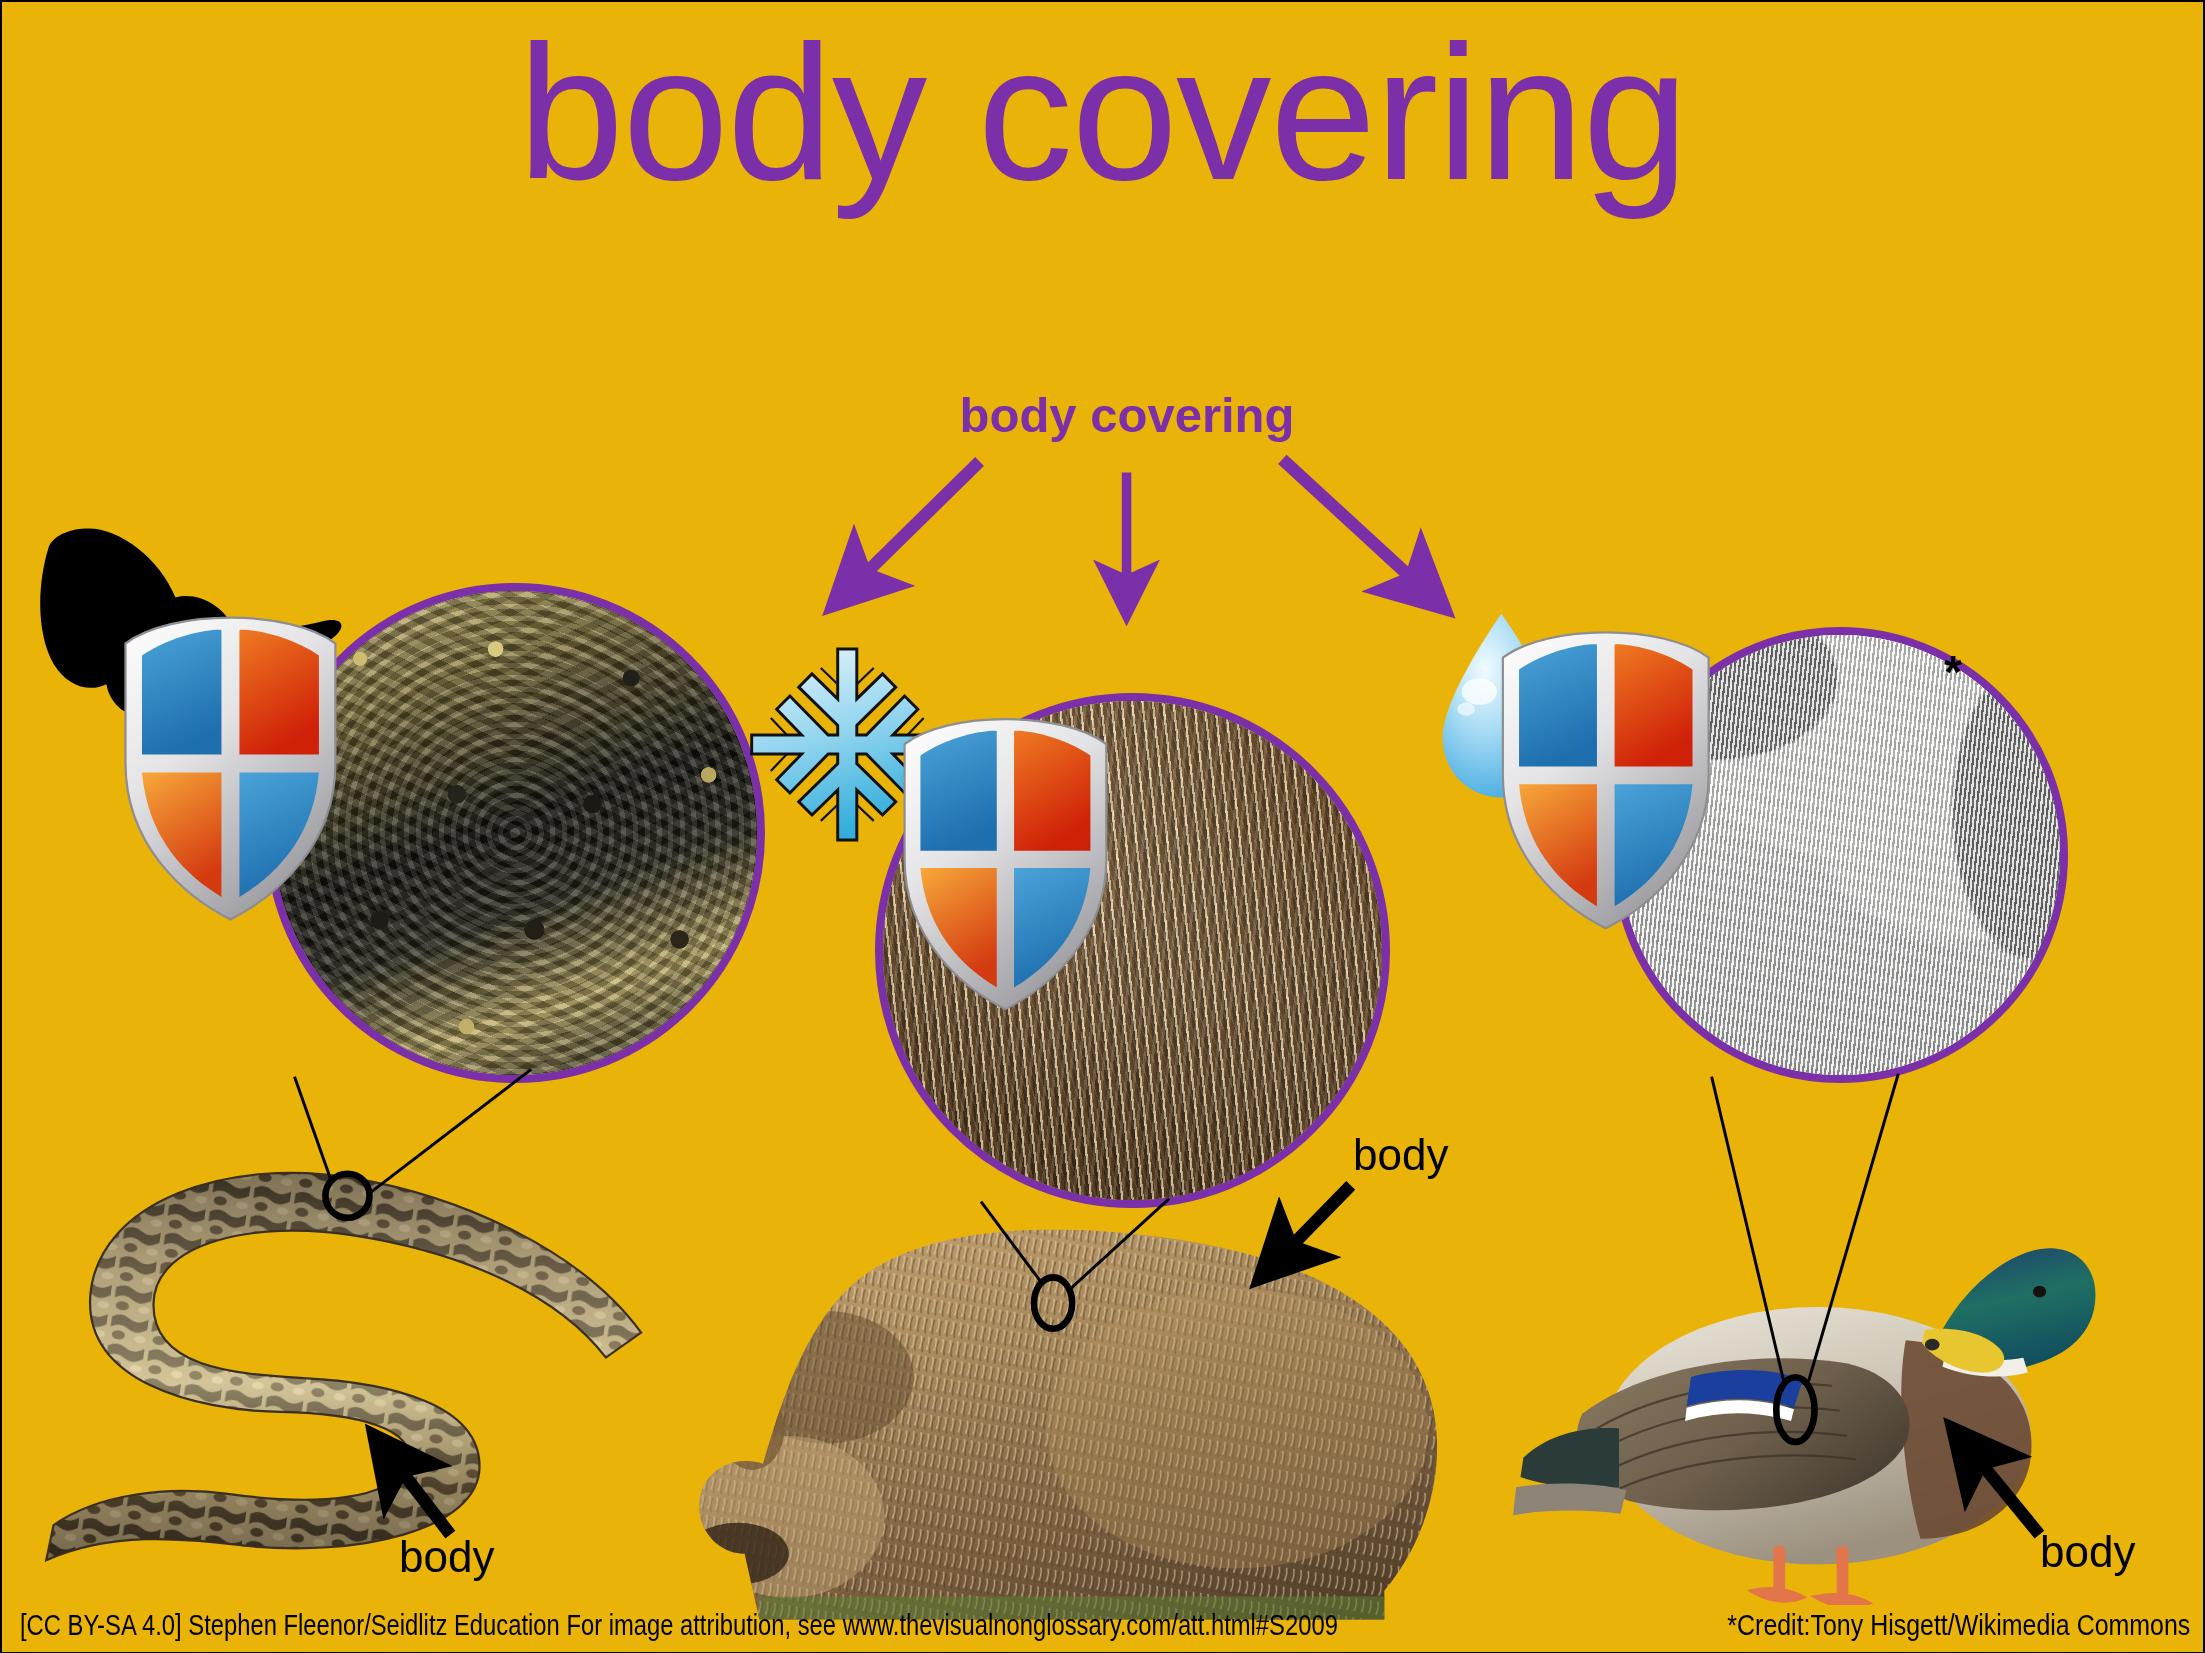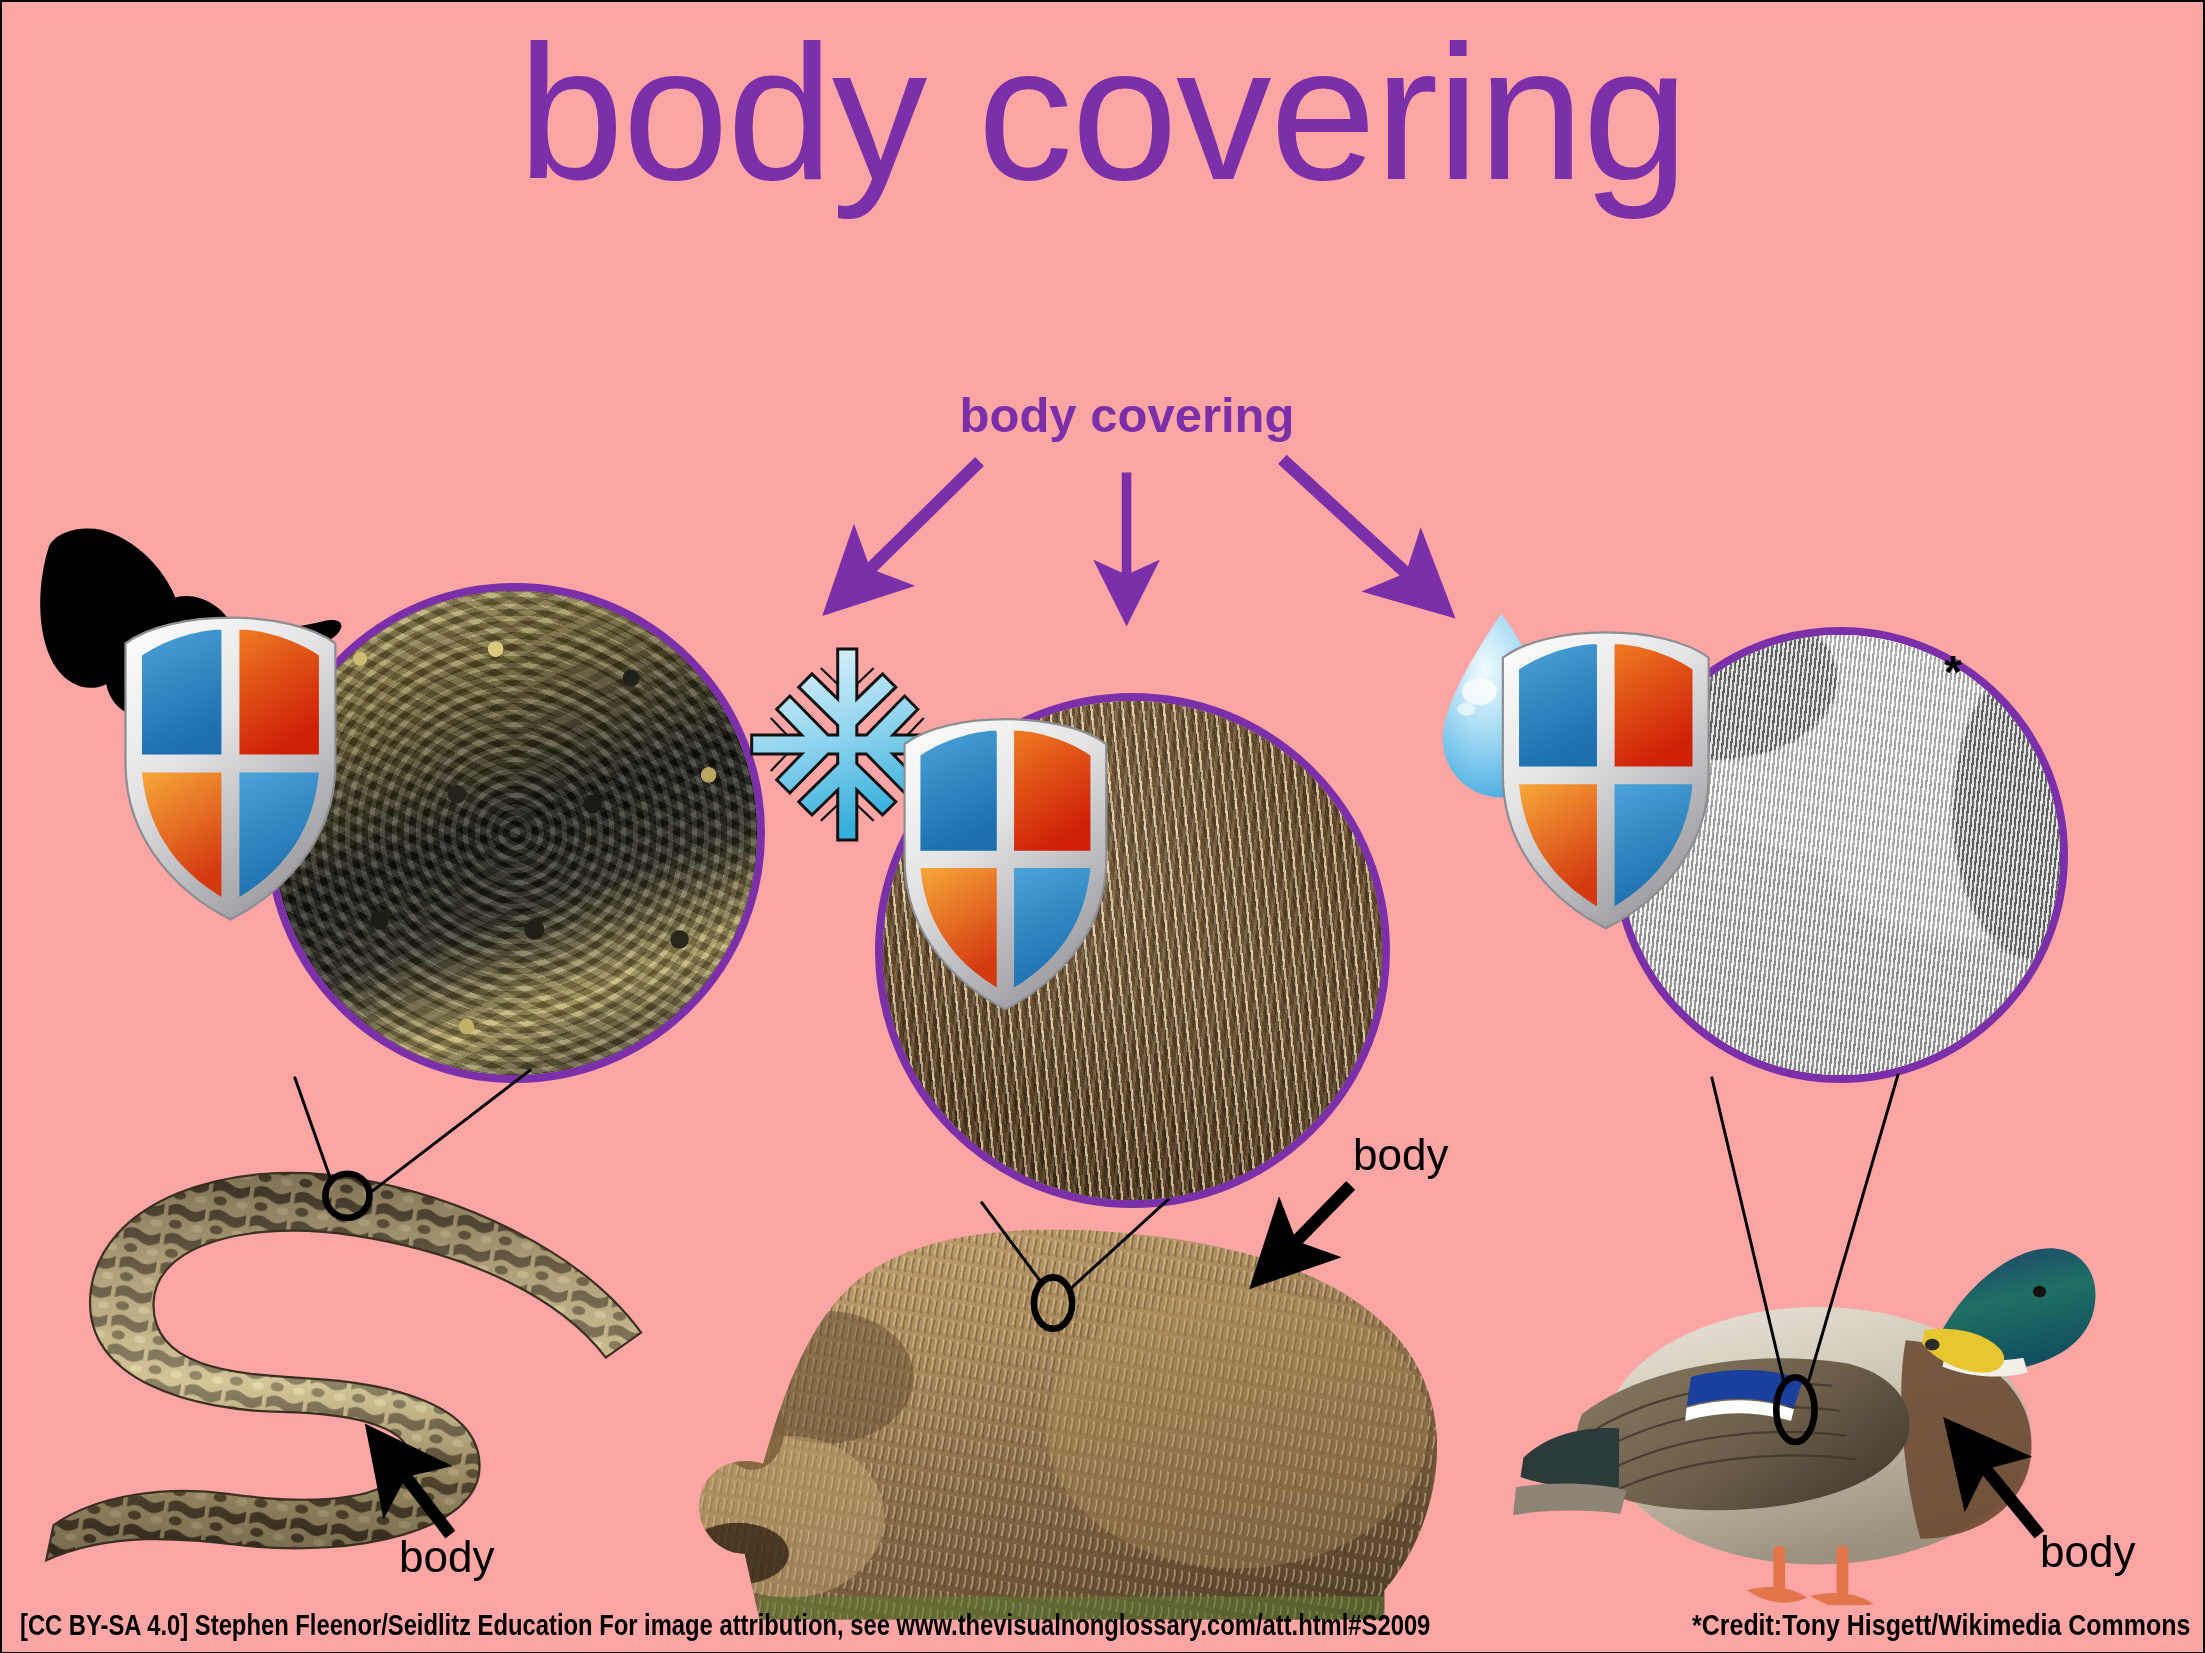--- a/index.html
+++ b/index.html
@@ -2,21 +2,21 @@
 <html style="font-size:11.8px"><head>
 <meta charset="utf-8">
 <style>
   html,body{margin:0;padding:0;background:#fff;}
   body{
     width:2205px;height:1654px;
     font-family:"Liberation Sans", sans-serif;
     position:relative;overflow:hidden;
     color:#000;
   }
-  #page{position:absolute;inset:0;background:#fca5a5;border:2.9px solid #000;box-sizing:border-box;}
+  #page{position:absolute;inset:0;background:#eab308;border:2.9px solid #000;box-sizing:border-box;}
 
   
   .title{
     position:absolute;left:0;right:0;top:14.7px;
     text-align:center;
     font-size:191px;line-height:1;
     font-weight:400;
     color:#7B2FA8;
     letter-spacing:-1.5px;
   }
@@ -94,21 +94,21 @@
     position:absolute;font-size:44px;color:#000;line-height:1;
     white-space:nowrap;
   }
 
   .asterisk{
     position:absolute;font-size:46px;color:#000;line-height:1;font-weight:bold;
   }
 
   
   .footer{
-    position:absolute;left:0;right:0;bottom:4.4px;height:47px;font-weight:bold;
+    position:absolute;left:0;right:0;bottom:4.4px;height:47px;
   }
   .footer-left{
     position:absolute;left:17.6px;bottom:5.9px;
     font-size:29px;color:#000;white-space:nowrap;
     transform:scaleX(.82);transform-origin:left bottom;
   }
   .footer-right{
     position:absolute;right:13.2px;bottom:5.9px;
     font-size:29px;color:#000;white-space:nowrap;
     transform:scaleX(.86);transform-origin:right bottom;

